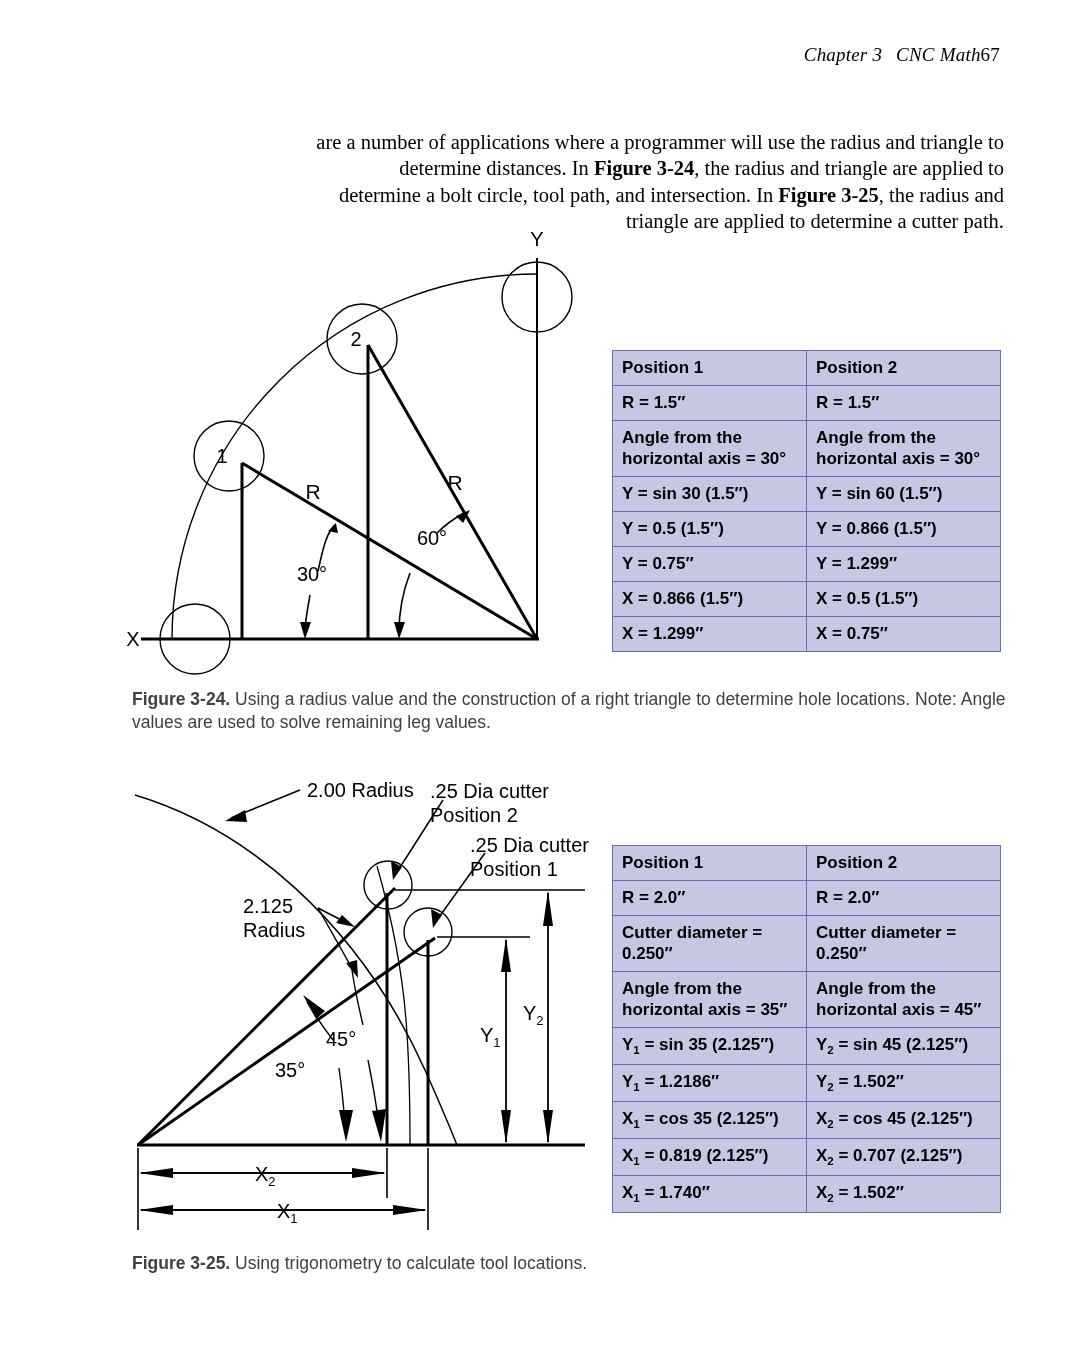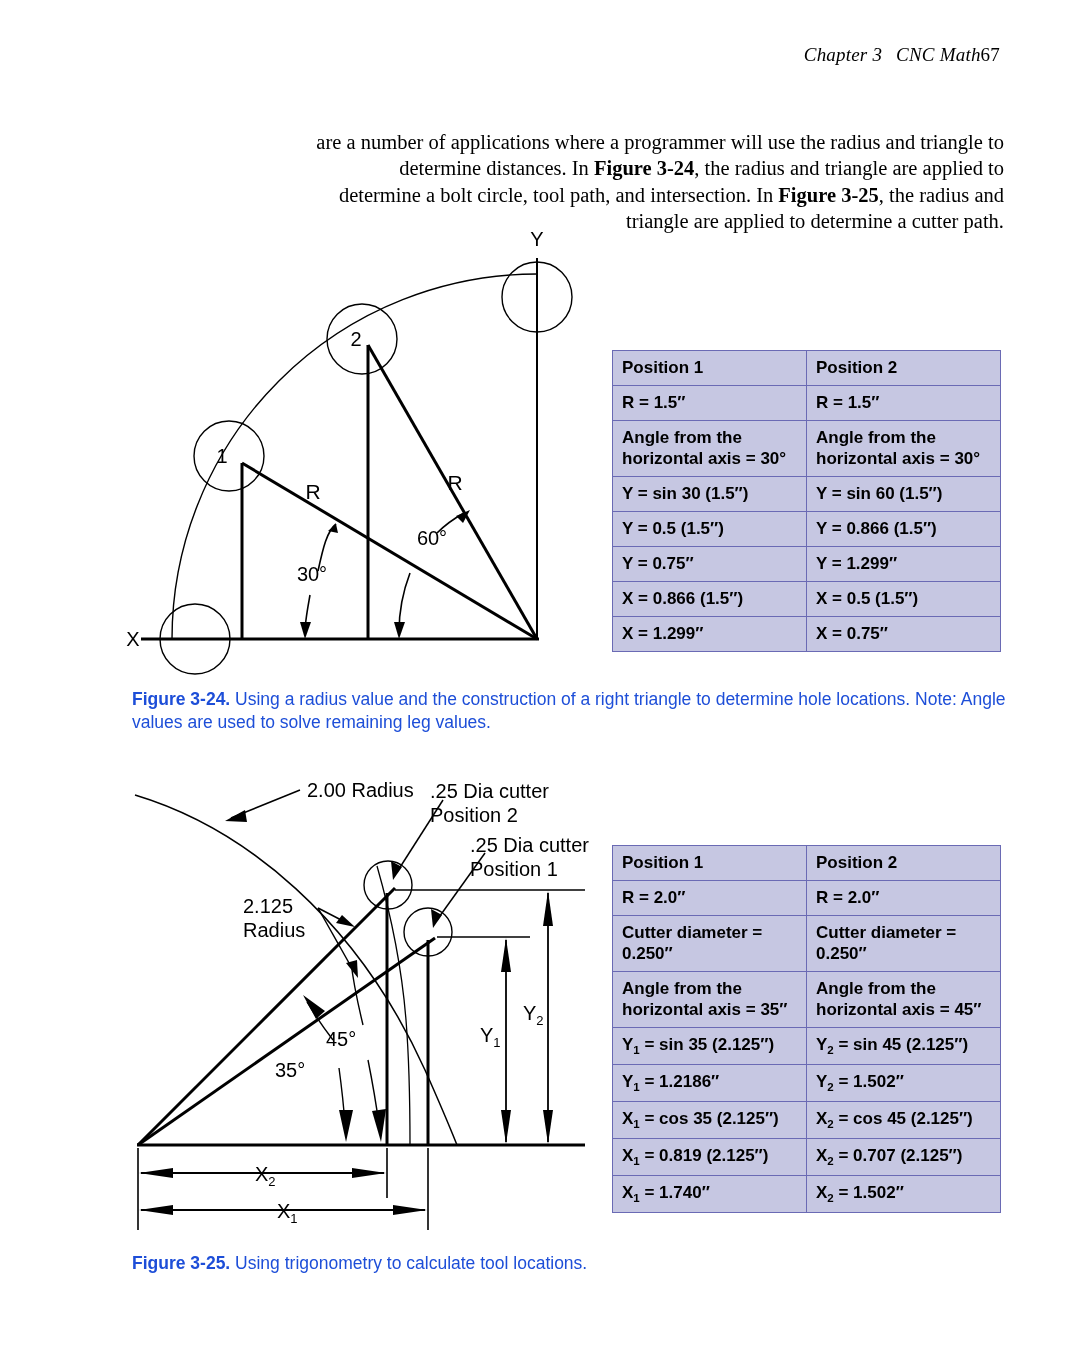--- a/index.html
+++ b/index.html
@@ -48,21 +48,21 @@
   #body-paragraph b { font-weight: bold; }
 
   
   .figure-block { position: absolute; }
 
   .caption {
     position: absolute;
     font-family: "Liberation Sans", sans-serif;
     font-size: 17.5px;
     line-height: 23px;
-    color: #1d4ed8;
+    color: #404040;
   }
   .caption .lead { font-weight: bold; }
 
   
   .datatable {
     position: absolute;
     border-collapse: collapse;
     font-family: "Liberation Sans", sans-serif;
     font-size: 17px;
     background: #c6c7e2;

